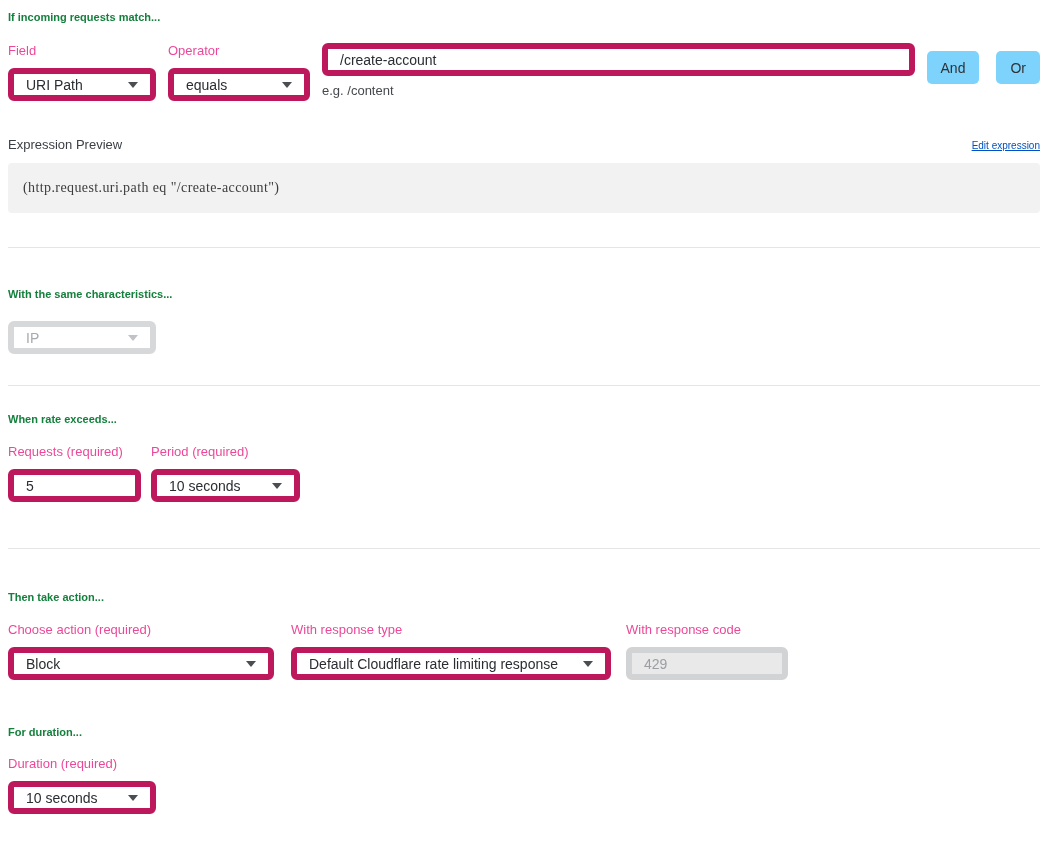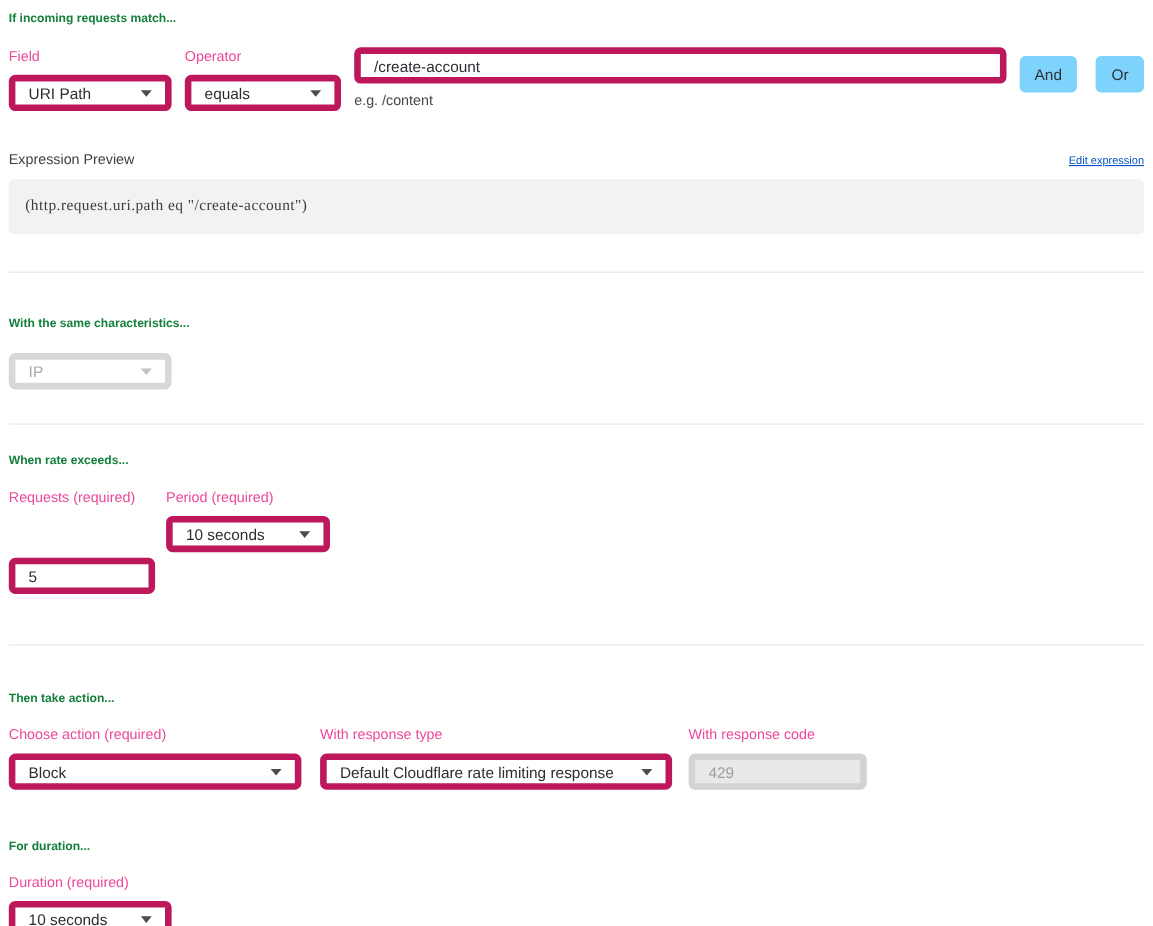--- a/index.html
+++ b/index.html
@@ -119,21 +119,21 @@
   .h-rate { margin-top: 24px; }
   .rate-labels-gap { margin-top: 16px; }
 
   .h-action { margin-top: 39px; }
   .h-duration { margin-top: 43px; }
 
   
   .w-field { width: 148px; margin-right: 12px; }
   .w-operator { width: 142px; margin-right: 12px; }
   .w-value { flex: 1; margin-right: 12px; }
-  .w-requests { width: 133px; margin-right: 10px; gap: 38px; }
+  .w-requests { width: 133px; margin-right: 10px; }
   .w-period { width: 149px; }
   .w-action { width: 266px; margin-right: 17px; }
   .w-resptype { width: 320px; margin-right: 15px; }
   .w-respcode { width: 162px; }
   .w-duration { width: 148px; }
   .or-btn { margin-left: 17px; }
 </style>
 </head>
 <body>
 

